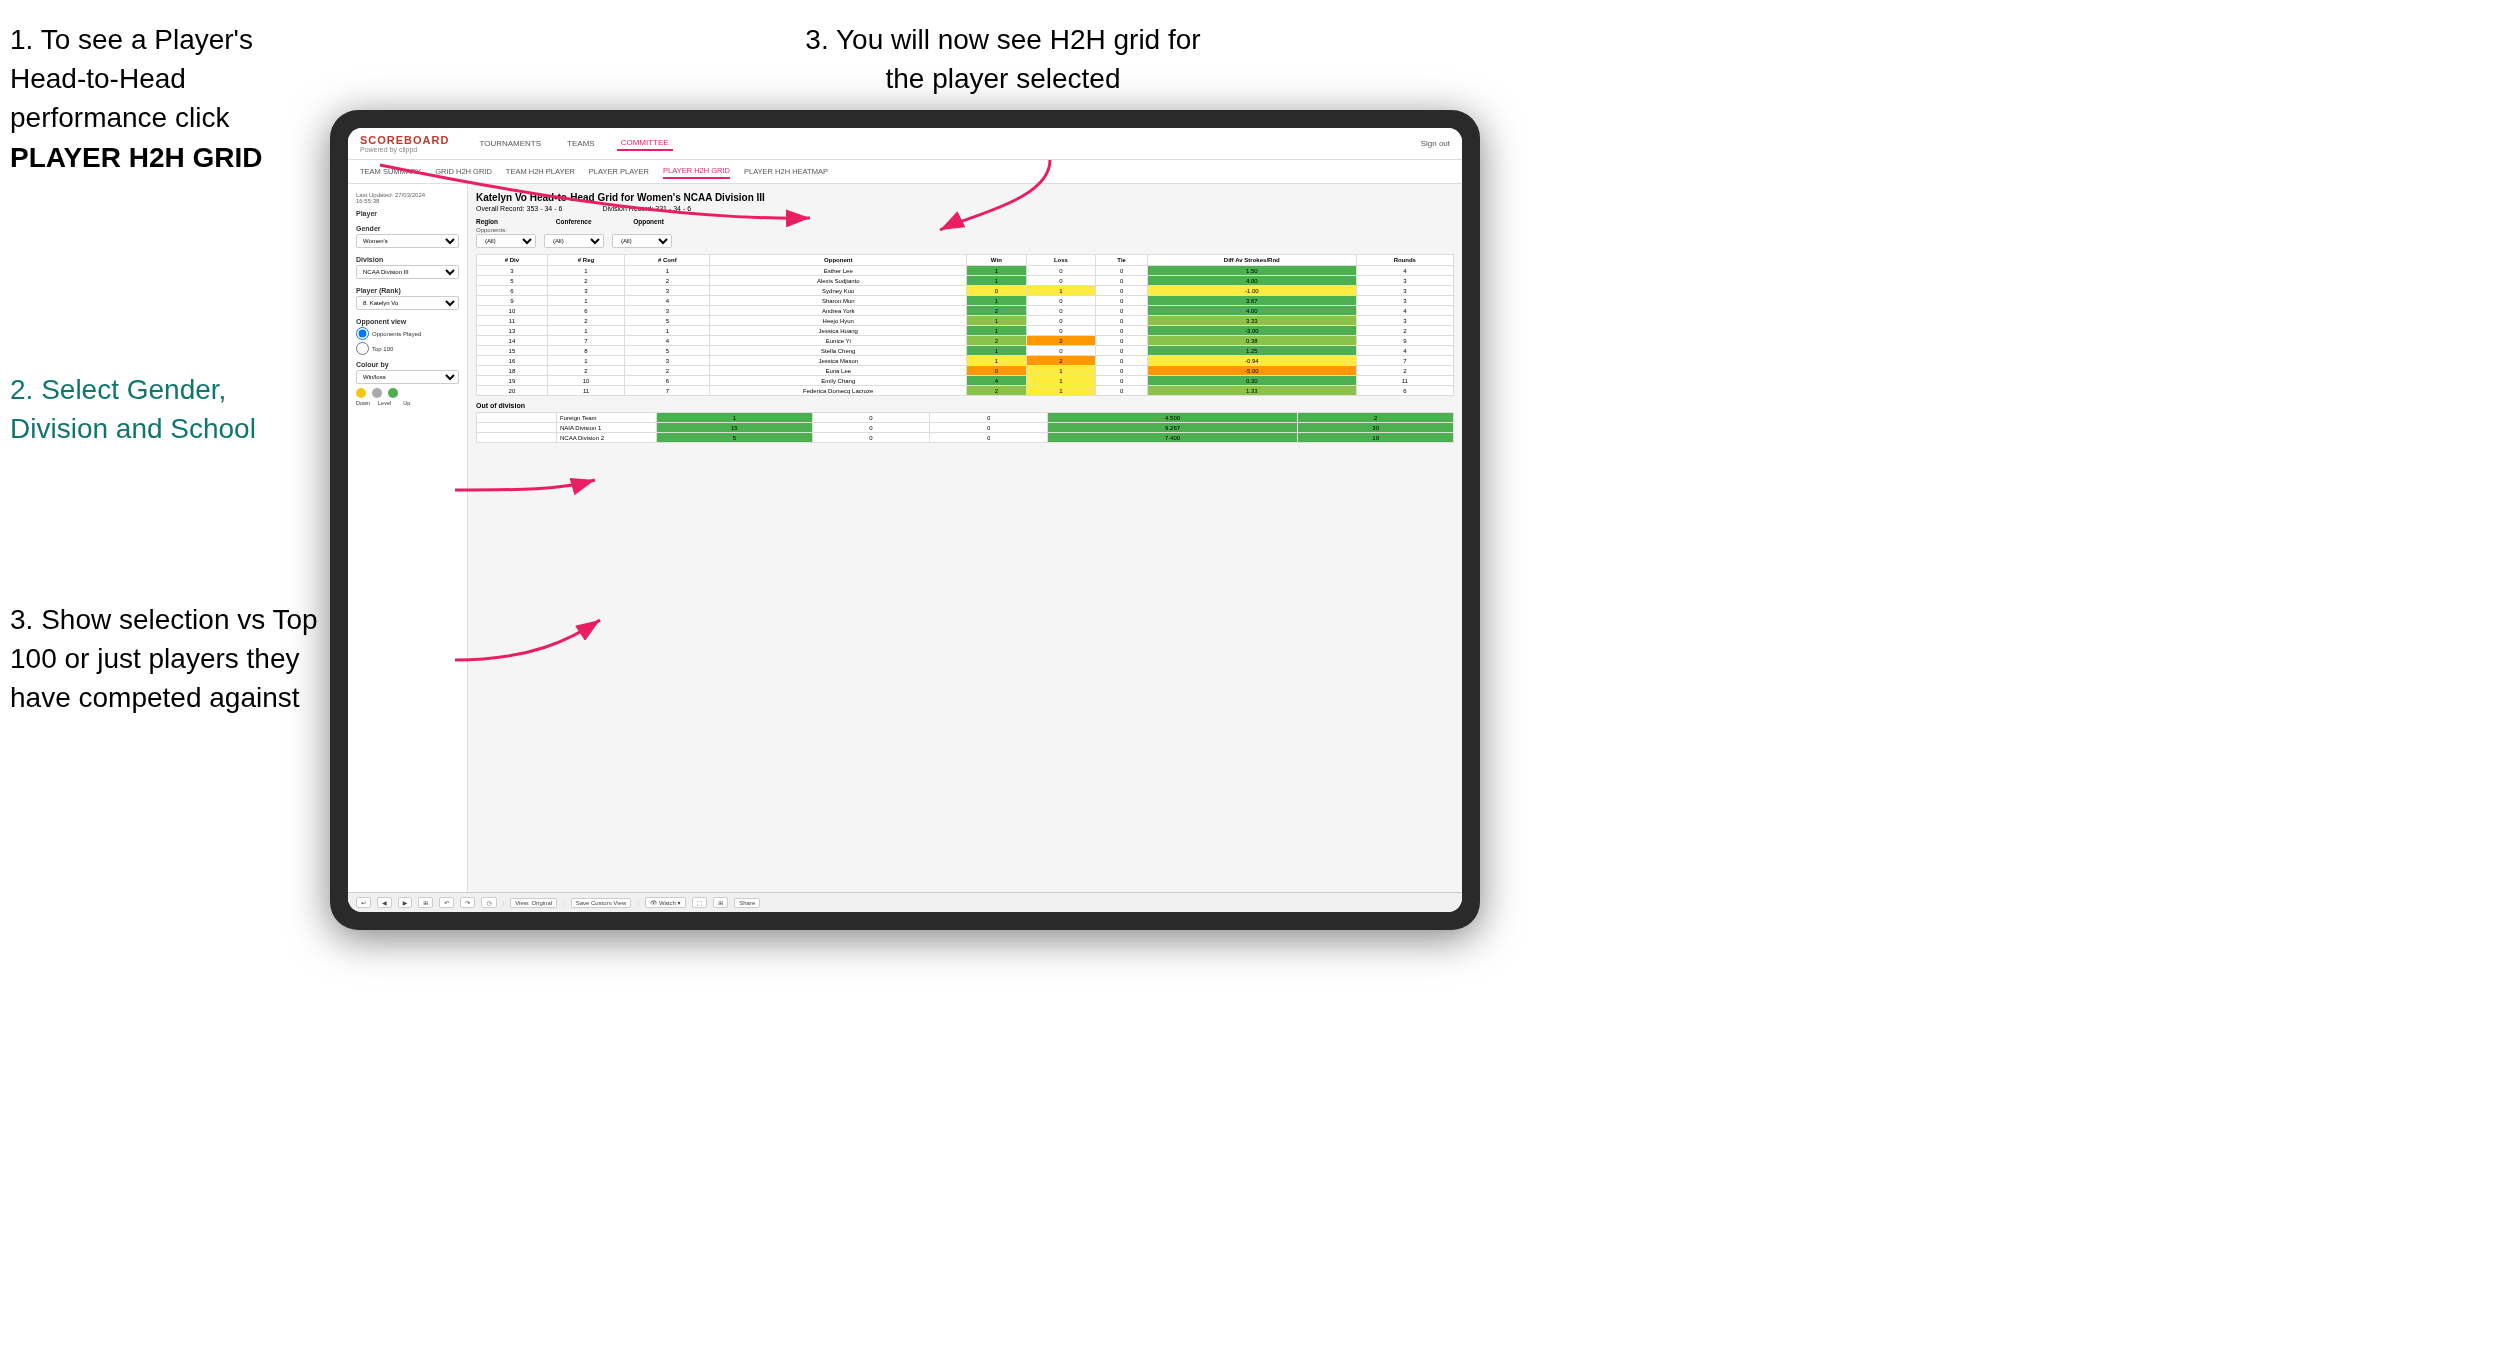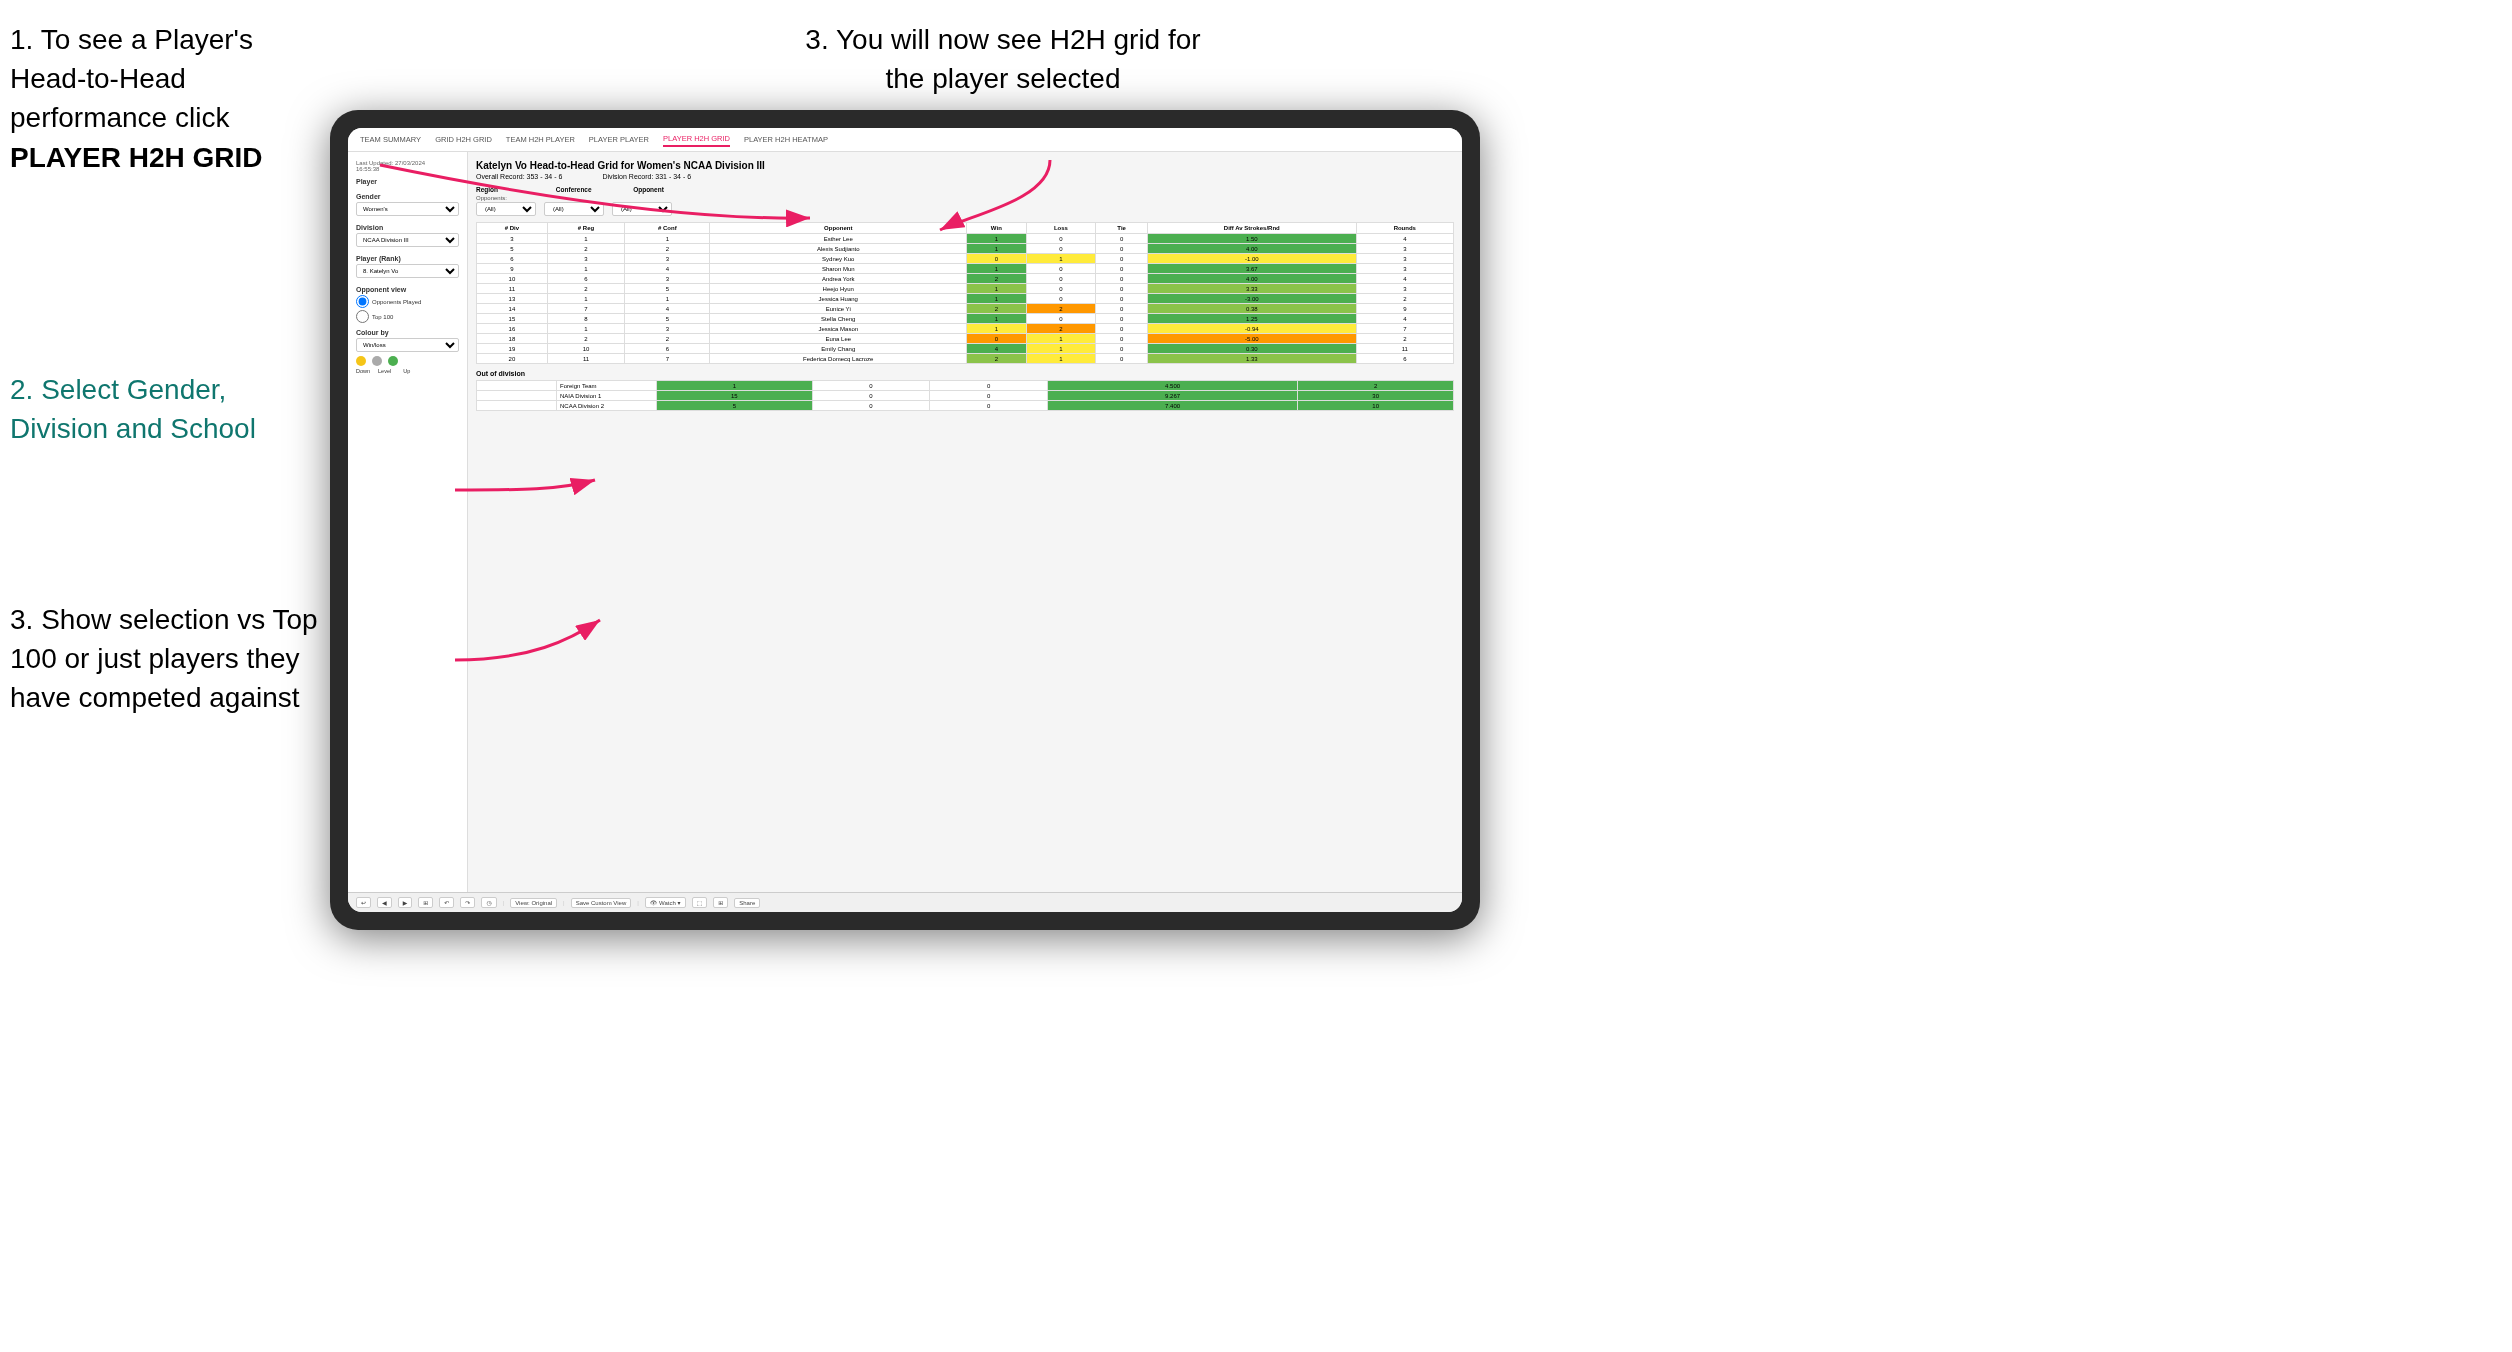--- a/index.html
+++ b/index.html
@@ -308,20 +308,30 @@
   <span>2. Select Gender, Division and School</span>
 </div>
 
 <div class="instruction-bottom-left">
   <span>3. Show selection vs Top 100 or just players they have competed against</span>
 </div>
 
 <div class="tablet-frame">
   <div class="tablet-screen">
 
+    <div class="nav-bar">
+      <div class="brand">
+        <span class="brand-title">SCOREBOARD</span>
+        <span class="brand-sub">Powered by clippd</span>
+      </div>
+      <span class="nav-item">TOURNAMENTS</span>
+      <span class="nav-item">TEAMS</span>
+      <span class="nav-item active">COMMITTEE</span>
+      <span class="nav-right">Sign out</span>
+    </div>
 
     <div class="sub-nav">
       <span class="sub-nav-item">TEAM SUMMARY</span>
       <span class="sub-nav-item">GRID H2H GRID</span>
       <span class="sub-nav-item">TEAM H2H PLAYER</span>
       <span class="sub-nav-item">PLAYER PLAYER</span>
       <span class="sub-nav-item active">PLAYER H2H GRID</span>
       <span class="sub-nav-item">PLAYER H2H HEATMAP</span>
     </div>
 

